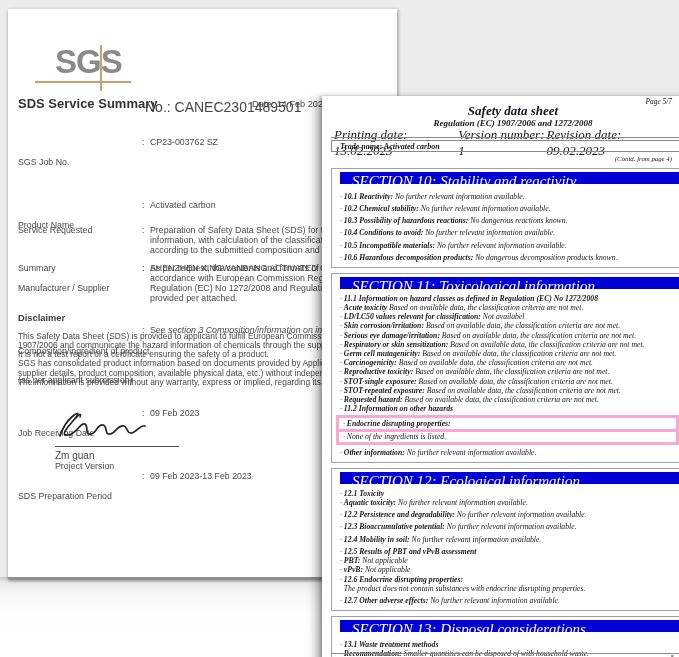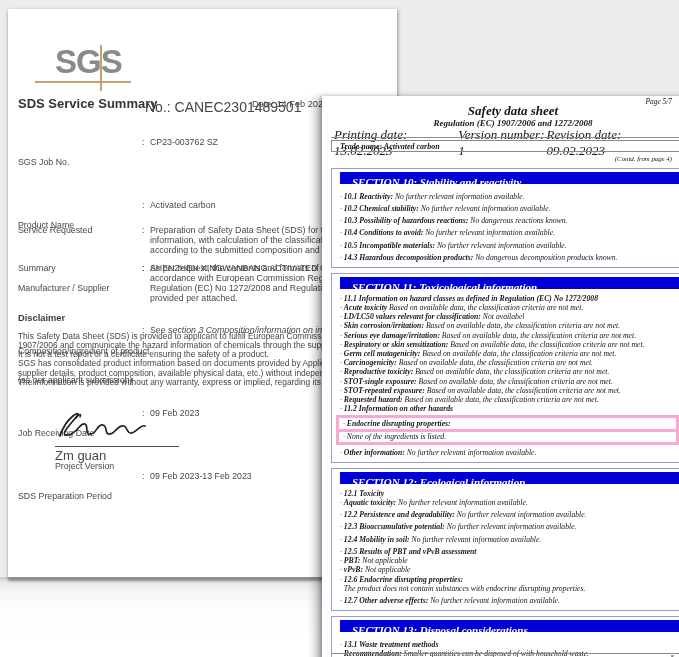--- a/index.html
+++ b/index.html
@@ -36,41 +36,41 @@
   .fc::before{content:":";}
   .fv .it{font-style:italic;}
   .lp-blocks{position:absolute;left:10px;top:216px;width:420px;font-size:8.8px;line-height:10px;}
   .brow{display:flex;margin-bottom:8px;}
   .bl{white-space:pre;}
   .lp-disc-title{position:absolute;left:10px;top:304px;font-size:9.3px;font-weight:bold;color:#3b3b3b;}
   .lp-para{position:absolute;left:10px;top:323px;width:430px;font-size:8.4px;line-height:9.15px;}
   .pl{white-space:pre;}
   .lp-sig{position:absolute;left:38px;top:396px;}
   .lp-sigline{position:absolute;left:47px;top:437px;width:124px;height:1px;background:#4a4a4a;}
-  .lp-name{position:absolute;left:47px;top:441px;font-size:13px;line-height:11px;}
+  .lp-name{position:absolute;left:47px;top:441px;font-size:10px;line-height:11px;}
   .lp-role{position:absolute;left:47px;top:452px;font-size:8.8px;line-height:11px;}
   
   .right-page{
     position:absolute;left:322px;top:96px;width:382px;height:600px;
     background:#ffffff;overflow:hidden;
     box-shadow:-6px 3px 9px rgba(0,0,0,0.30), -2px 0 3px rgba(0,0,0,0.22);
     font-family:"Liberation Serif", serif;font-style:italic;color:#15151c;
   }
   .rp-pageno{position:absolute;top:1px;left:0;width:100%;box-sizing:border-box;padding-right:32px;text-align:right;font-size:7.4px;}
   .rp-t1{position:absolute;top:7px;left:0;width:100%;text-align:center;font-size:13px;font-weight:bold;}
   .rp-t2{position:absolute;top:22px;left:0;width:100%;text-align:center;font-size:9px;font-weight:bold;}
   .rp-dates{position:absolute;top:31px;left:12px;width:338px;display:flex;justify-content:space-between;font-size:13px;}
   .rp-hr1{position:absolute;top:41px;left:9px;width:373px;height:1px;background:#8a8a8a;}
   .rp-tradebox{position:absolute;top:44px;left:9px;width:373px;height:12px;border:1px solid #8a8a8a;box-sizing:border-box;}
   .rp-tradebox span{display:block;padding-left:8px;font-size:8px;font-weight:bold;line-height:11px;}
   .rp-contdfrom{position:absolute;top:59px;left:0;width:100%;box-sizing:border-box;padding-right:32px;text-align:right;font-size:6.8px;}
   .rp-sections{position:absolute;top:72px;left:9px;width:373px;}
   .sec{border:1px solid #97a0c8;margin-bottom:5px;padding:3px 0 5px 0;}
   .bar{margin-left:8px;height:11.5px;background:#0000d6;padding-left:12px;}
-  .bartxt{color:#ffffff;font-size:11px;font-weight:bold;line-height:11.5px;white-space:pre;}
+  .bartxt{color:#ffffff;font-size:15px;font-weight:normal;line-height:11.5px;white-space:pre;}
   .lines{padding:5px 0 0 8px;}
   .ln{white-space:pre;font-size:7.7px;line-height:9.2px;}
   .ln::before{content:"\00B7  ";}
   .ln .b{font-weight:bold;}
   .ln .b:empty,.ln .r:empty{display:none;}
   .ln.g{margin-top:3.1px;}
   .ln.box1,.ln.box2{border:3px solid #f9a8d4;width:333px;margin-left:-4px;padding:0.5px 0 0.5px 4px;}
   .ln.box1{margin-top:2px;}
   .ln.box2{border-top:none;}
   .ln.plain::before{content:"  ";}
@@ -222,21 +222,21 @@
             <div class="ln g"><span class="b">10.1 Reactivity:</span><span class="r"> No further relevant information available.</span></div>
 
             <div class="ln g"><span class="b">10.2 Chemical stability:</span><span class="r"> No further relevant information available.</span></div>
 
             <div class="ln g"><span class="b">10.3 Possibility of hazardous reactions:</span><span class="r"> No dangerous reactions known.</span></div>
 
             <div class="ln g"><span class="b">10.4 Conditions to avoid:</span><span class="r"> No further relevant information available.</span></div>
 
             <div class="ln g"><span class="b">10.5 Incompatible materials:</span><span class="r"> No further relevant information available.</span></div>
 
-            <div class="ln g"><span class="b">14.3 Hazardous decomposition products:</span><span class="r"> No dangerous decomposition products known.</span></div>
+            <div class="ln g"><span class="b">10.6 Hazardous decomposition products:</span><span class="r"> No dangerous decomposition products known.</span></div>
           </div>
       </section>
 
       <section class="sec">
         <div class="bar">
           <span class="bartxt">SECTION 11: Toxicological information</span>
         </div>
         <div class="lines">
 
             <div class="ln"><span class="b">11.1 Information on hazard classes as defined in Regulation (EC) No 1272/2008</span></div>

